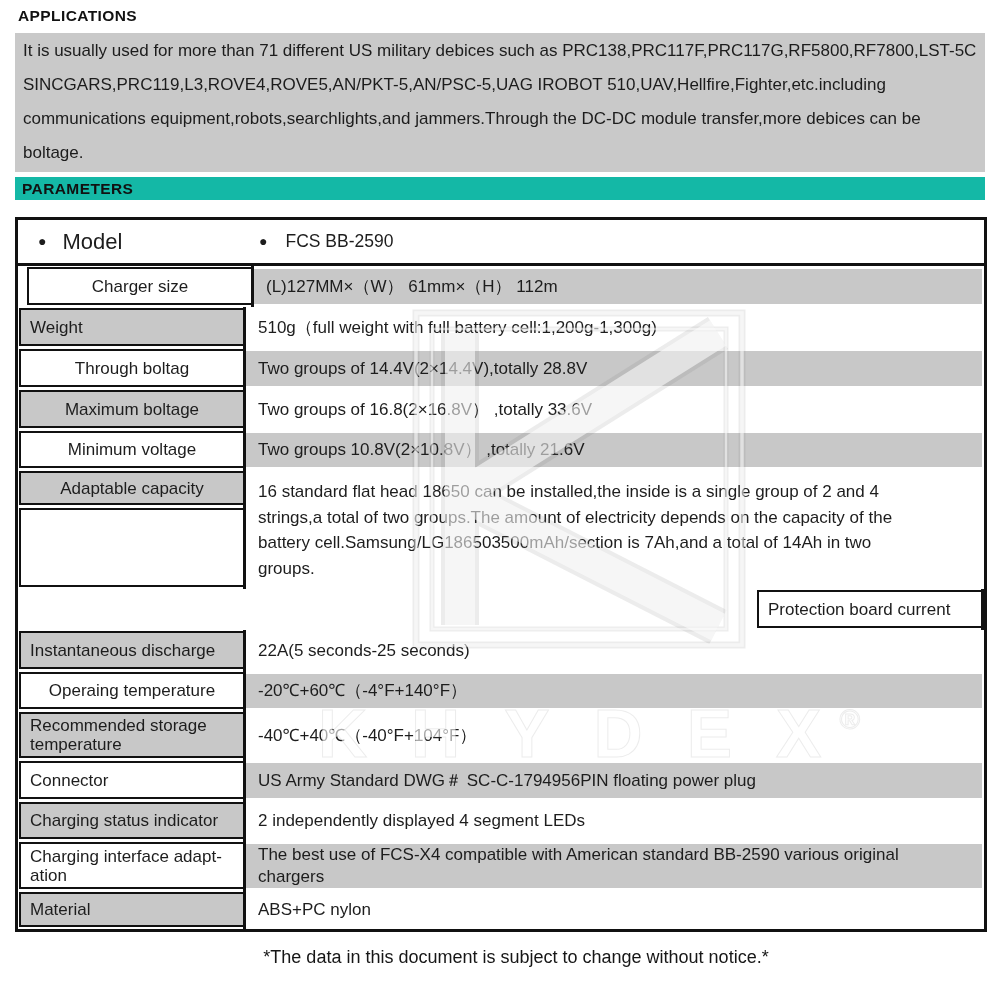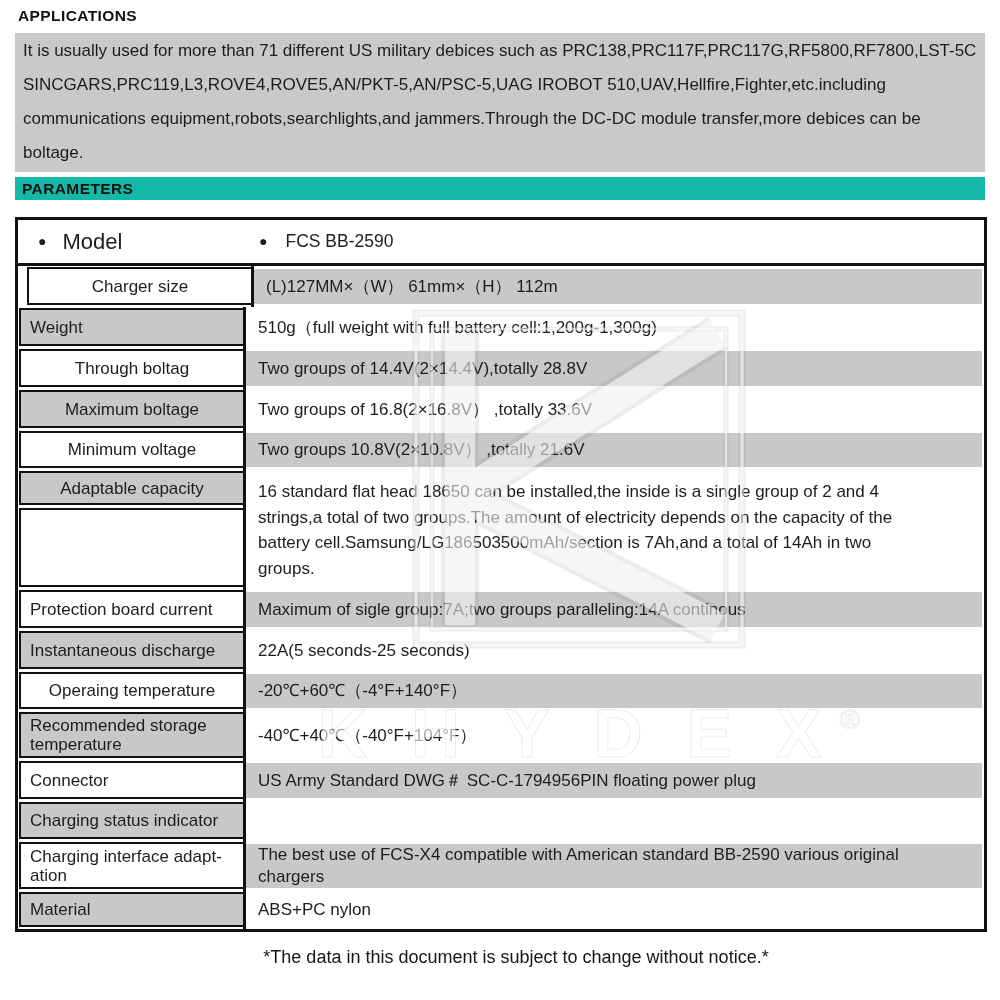--- a/index.html
+++ b/index.html
@@ -169,23 +169,20 @@
 battery cell.Samsung/LG186503500mAh/section is 7Ah,and a total of 14Ah in two
 groups.</span>
         </div>
       </div>
       <div class="spec-row" style="min-height: 41px; justify-content: flex-end;">
         <div class="label-col">
           <div class="label-box shade-white al-left">
             <span class="label-text">Protection board current</span>
           </div>
         </div>
-        <div class="value-col shade-gray">
-          <span class="value-text">Maximum of sigle group:7A;two groups paralleling:14A continous</span>
-        </div>
       </div>
       <div class="spec-row" style="min-height: 41px;">
         <div class="label-col">
           <div class="label-box shade-gray al-left">
             <span class="label-text">Instantaneous discharge</span>
           </div>
         </div>
         <div class="value-col shade-white">
           <span class="value-text">22A(5 seconds-25 seconds)</span>
         </div>
@@ -219,20 +216,23 @@
         </div>
         <div class="value-col shade-gray">
           <span class="value-text">US Army Standard DWG＃ SC-C-1794956PIN floating power plug</span>
         </div>
       </div>
       <div class="spec-row" style="min-height: 40px;">
         <div class="label-col">
           <div class="label-box shade-gray al-left">
             <span class="label-text">Charging status indicator</span>
           </div>
+        </div>
+        <div class="value-col shade-white">
+          <span class="value-text">2 independently displayed 4 segment LEDs</span>
         </div>
       </div>
       <div class="spec-row" style="min-height: 42px;">
         <div class="label-col">
           <div class="label-box shade-white al-left">
             <span class="label-text">Charging interface adapt-
 ation</span>
           </div>
         </div>
         <div class="value-col shade-gray">

